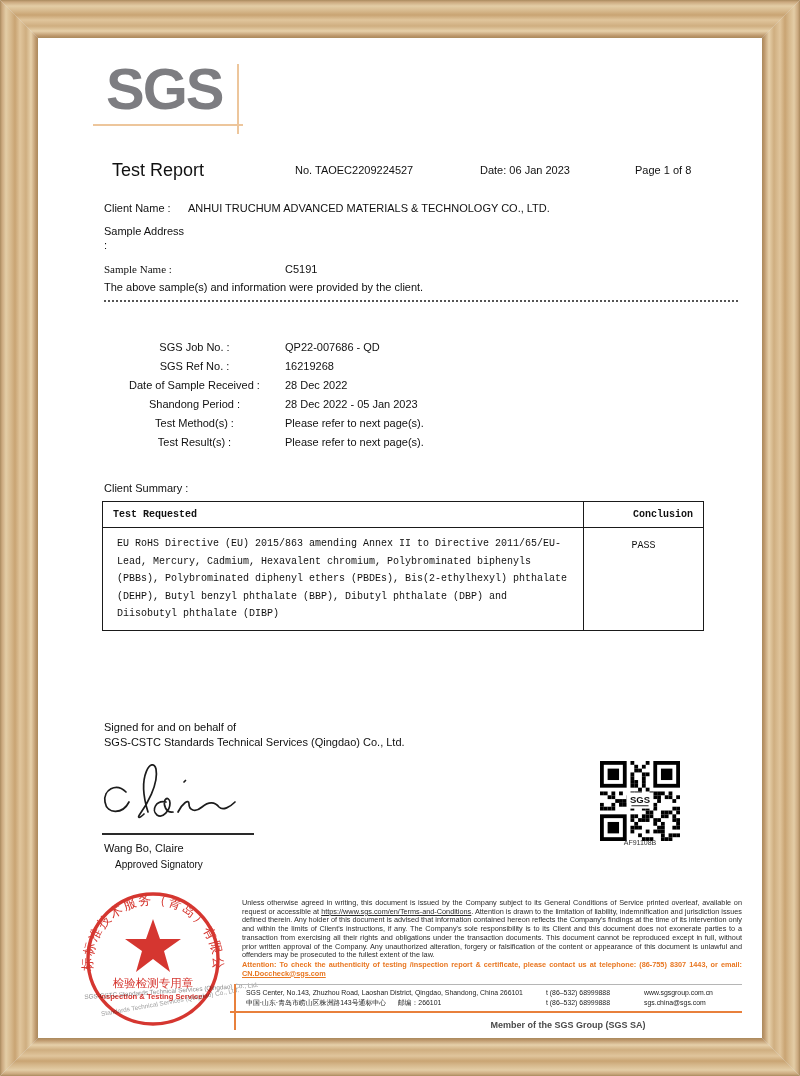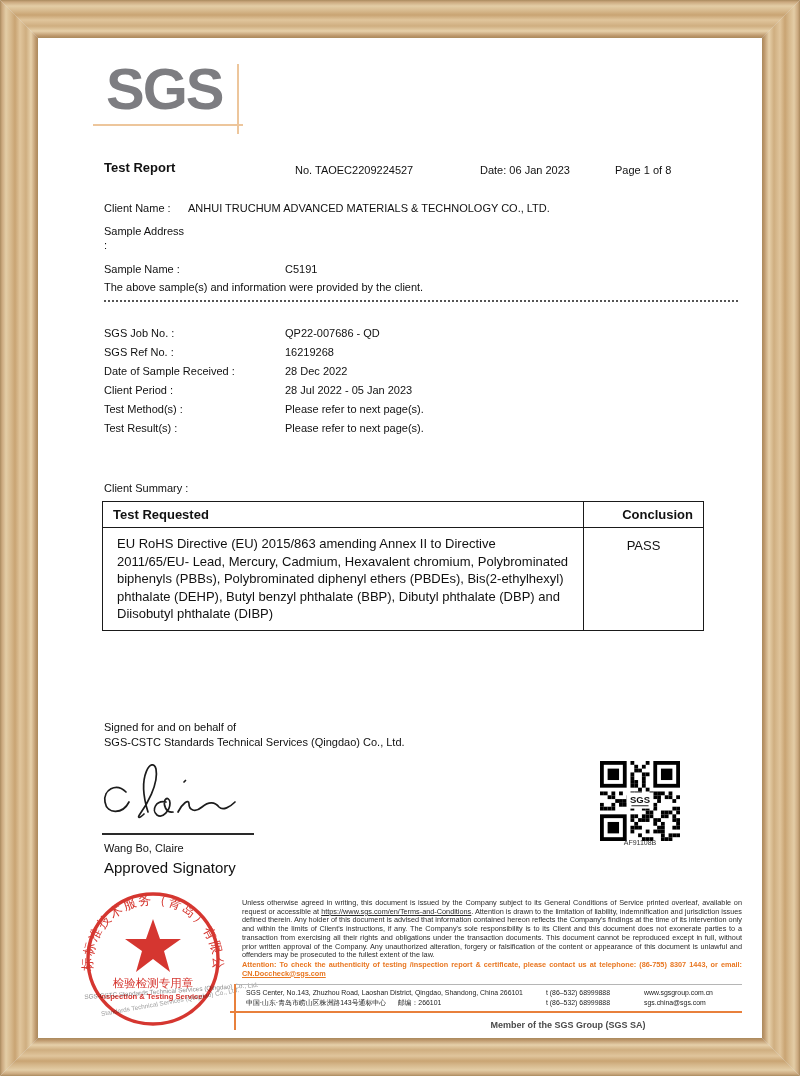--- a/index.html
+++ b/index.html
@@ -25,51 +25,51 @@
   
   .page{position:absolute;inset:38px;background:#fff;z-index:2;
         box-shadow:0 0 6px rgba(80,50,10,.35);}
   .abs{position:absolute;}
   
   .logo-text{left:68px;top:20px;font-size:58px;font-weight:bold;color:#7d7d81;
              letter-spacing:-2px;line-height:62px;}
   .logo-hline{left:55px;top:86px;width:150px;height:2px;background:#edc69c;}
   .logo-vline{left:199px;top:26px;width:2px;height:70px;background:#edc69c;}
   
-  .doc-title{left:66px;top:122px;font-size:13px;font-weight:bold;color:#111;}
+  .doc-title{left:74px;top:122px;font-size:18px;font-weight:normal;color:#111;}
   .hdr{top:126px;font-size:11px;color:#111;}
   
   .row{display:flex;font-size:11px;color:#111;line-height:14px;}
   .client-block{left:66px;top:163px;width:640px;}
   .client-block .lbl{width:84px;flex:none;}
   .client-block .row{margin-bottom:9px;}
   .sample-block{left:66px;top:224px;width:640px;}
-  .sample-block .lbl{width:181px;flex:none;}
+  .sample-block .lbl{width:181px;flex:none;font-family:Liberation Serif, serif;}
   .dashes{left:66px;top:262px;width:636px;height:1.5px;
     background:repeating-linear-gradient(90deg,#555 0 2px,transparent 2px 4px);}
   
-  .details{left:66px;top:288px;width:640px;}
+  .details{left:66px;top:302px;width:640px;text-align:center;}
   .details .row{margin-bottom:5px;}
   .details .lbl{width:181px;flex:none;}
   .summary-label{left:66px;top:444px;font-size:11px;color:#111;}
   
   table.result{left:64px;top:463px;position:absolute;width:602px;
-    border-collapse:collapse;font-size:13px;color:#111;}
+    border-collapse:collapse;font-size:10px;color:#111;font-family:Liberation Mono, monospace;}
   table.result th,table.result td{border:1.5px solid #1a1a1a;}
   table.result th{font-weight:bold;text-align:left;padding:5px 10px;height:26px;}
   table.result th.conc{text-align:right;width:120px;}
   table.result td{vertical-align:top;padding:7px 14px;line-height:17.5px;}
   table.result td.conc{text-align:center;padding-top:9px;}
   
   .sig-line1{left:66px;top:683px;font-size:11px;color:#111;}
   .sig-line2{left:66px;top:698px;font-size:11px;color:#111;}
   .sig-svg{left:58px;top:714px;}
   .sig-rule{left:64px;top:795px;width:152px;height:2px;background:#2a2a2a;}
   .sig-name{left:66px;top:804px;font-size:11px;color:#111;}
-  .sig-role{left:66px;top:821px;font-size:15px;color:#111;}
+  .sig-role{left:77px;top:821px;font-size:10px;color:#111;}
   
   .qr-label{left:560px;top:748px;width:84px;text-align:center;font-size:7.5px;color:#222;}
   .qr-svg{left:562px;top:723px;}
   .qr-code-id{left:560px;top:801px;width:84px;text-align:center;font-size:7px;color:#333;}
   
   .stamp-gray{color:#8f8f8f;font-size:6.4px;white-space:nowrap;}
   .stamp-gray.g1{left:46px;top:949px;transform:rotate(-4deg);}
   .stamp-gray.g2{left:62px;top:960px;transform:rotate(-10deg);color:#a0a0a0;}
   .stamp-svg{left:40px;top:846px;mix-blend-mode:multiply;opacity:.92;}
   
@@ -102,21 +102,21 @@
 
   <div class="page">
 
     <div class="abs logo-text">SGS</div>
     <div class="abs logo-hline"></div>
     <div class="abs logo-vline"></div>
 
     <div class="abs doc-title">Test Report</div>
     <div class="abs hdr" style="left:257px;">No. TAOEC2209224527</div>
     <div class="abs hdr" style="left:442px;">Date: 06 Jan 2023</div>
-    <div class="abs hdr" style="left:558px;padding-left:19px;">Page 1 of 8</div>
+    <div class="abs hdr" style="left:578px;padding-left:19px;">Page 1 of 8</div>
 
     <div class="abs client-block">
       <div class="row">
         <span class="lbl">Client Name :</span>
         <span>ANHUI TRUCHUM ADVANCED MATERIALS &amp; TECHNOLOGY  CO., LTD.</span>
       </div>
       <div class="row">
         <span class="lbl">Sample Address :</span>
       </div>
     </div>
@@ -137,22 +137,22 @@
       </div>
       <div class="row">
         <span class="lbl">SGS Ref No. :</span>
         <span>16219268</span>
       </div>
       <div class="row">
         <span class="lbl">Date of Sample Received :</span>
         <span>28 Dec 2022</span>
       </div>
       <div class="row">
-        <span class="lbl">Client Period :</span>
-        <span>28 Jul 2022 - 05 Jan 2023</span>
+        <span class="lbl">Shandong Period :</span>
+        <span>28 Dec 2022 - 05 Jan 2023</span>
       </div>
       <div class="row">
         <span class="lbl">Test Method(s) :</span>
         <span>Please refer to next page(s).</span>
       </div>
       <div class="row">
         <span class="lbl">Test Result(s) :</span>
         <span>Please refer to next page(s).</span>
       </div>
     </div>

